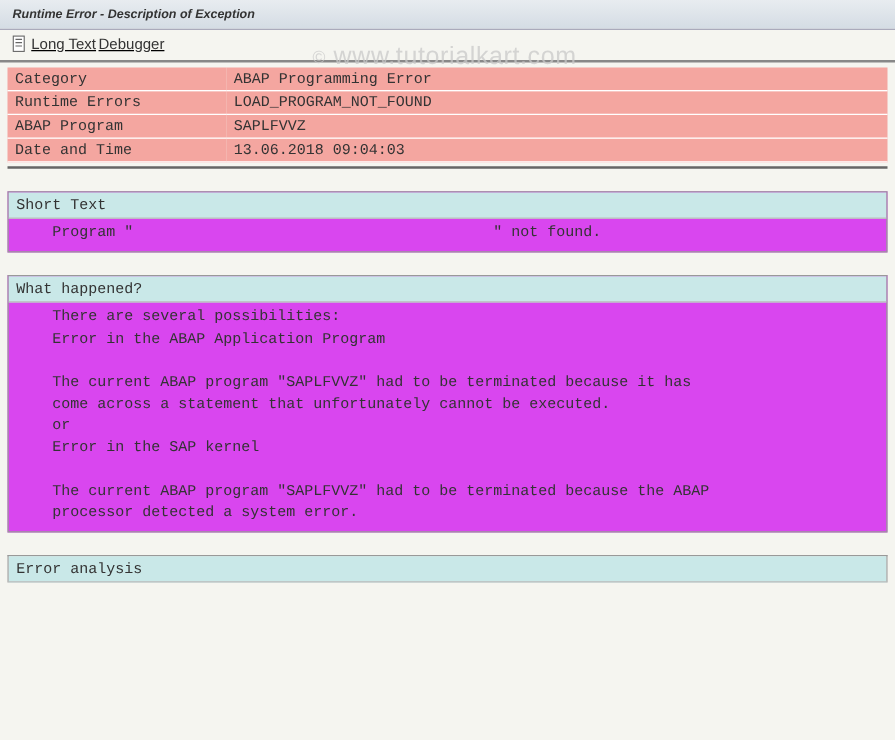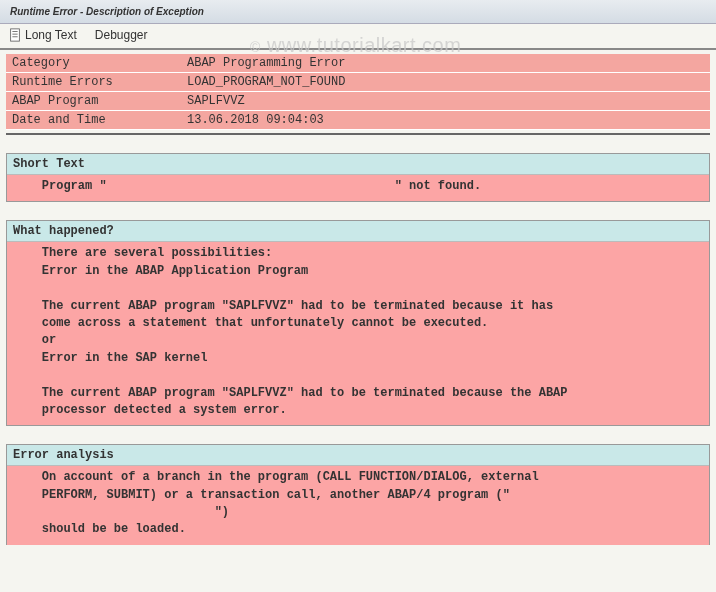--- a/index.html
+++ b/index.html
@@ -22,21 +22,22 @@
     font-weight: bold;
     font-style: italic;
     color: #333;
   }
   .toolbar {
     background: #f5f5f0;
     padding: 4px 8px 6px 8px;
     border-bottom: 2px solid #888;
     display: flex;
     align-items: center;
-    gap: 18px;
+    gap: 2px;
+    text-decoration: underline;
   }
   .toolbar-button {
     display: inline-flex;
     align-items: center;
     gap: 3px;
     cursor: pointer;
     color: #333;
     font-size: 12px;
   }
   .toolbar-button svg { width: 14px; height: 14px; }
@@ -57,22 +58,21 @@
   .hr-dark {
     margin: 3px 6px 0 6px;
     border: none;
     border-top: 2px solid #666;
   }
   .section {
     margin: 18px 6px 0 6px;
     border: 1px solid #999;
     font-family: "Courier New", monospace;
     font-size: 12px;
-    background: #fca5a5;
-    font-weight: bold;
+    background: #d946ef;
   }
   .section-header {
     background: #c9e8e8;
     padding: 3px 6px;
     border-bottom: 1px solid #bbb;
     color: #333;
   }
   .section-body {
     padding: 3px 6px 6px 6px;
     color: #333;
@@ -151,17 +151,13 @@
 <span>    come across a statement that unfortunately cannot be executed.</span>
 <span>    or</span>
 <span>    Error in the SAP kernel</span>
 <span></span>
 <span>    The current ABAP program "SAPLFVVZ" had to be terminated because the ABAP</span>
 <span>    processor detected a system error.</span></div>
 </div>
 
 <div class="section" style="border-bottom:none;">
   <div class="section-header">Error analysis</div>
-  <div class="section-body"><span>    On account of a branch in the program (CALL FUNCTION/DIALOG, external</span>
-<span>    PERFORM, SUBMIT) or a transaction call, another ABAP/4 program ("</span>
-<span>                            ")</span>
-<span>    should be be loaded.</span></div>
 </div>
 
 </body></html>

